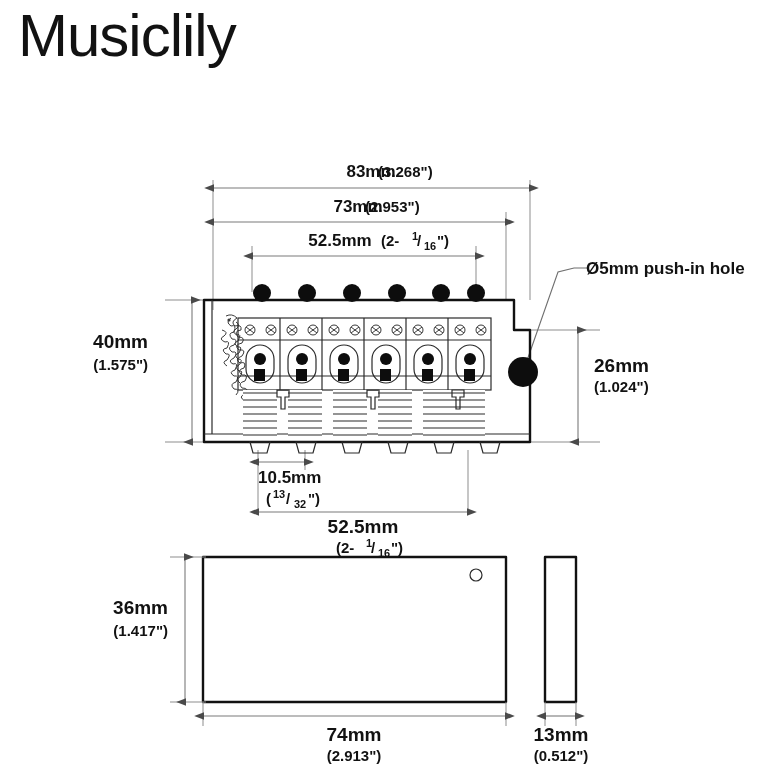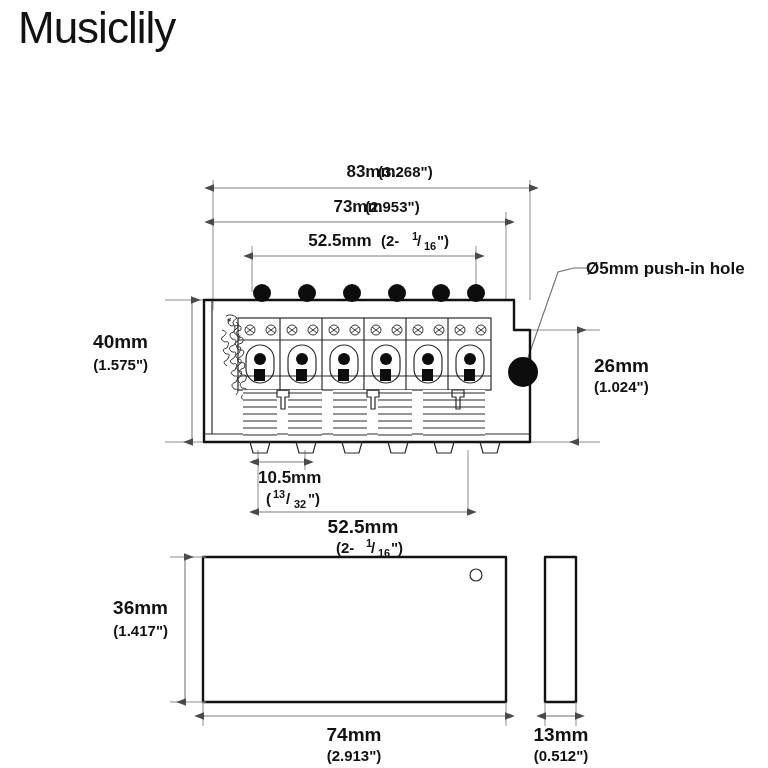--- a/index.html
+++ b/index.html
@@ -18,21 +18,21 @@
   #stage {
     position: relative;
     width: 768px;
     height: 768px;
   }
   .brand {
     position: absolute;
     left: 18px;
     top: 6px;
     font-family: "Liberation Sans", sans-serif;
-    font-size: 44px;
+    font-size: 60px;
     font-weight: 400;
     letter-spacing: -1px;
     color: #121212;
     line-height: 1;
     white-space: nowrap;
   }
   svg.draw {
     position: absolute;
     left: 0;
     top: 0;

